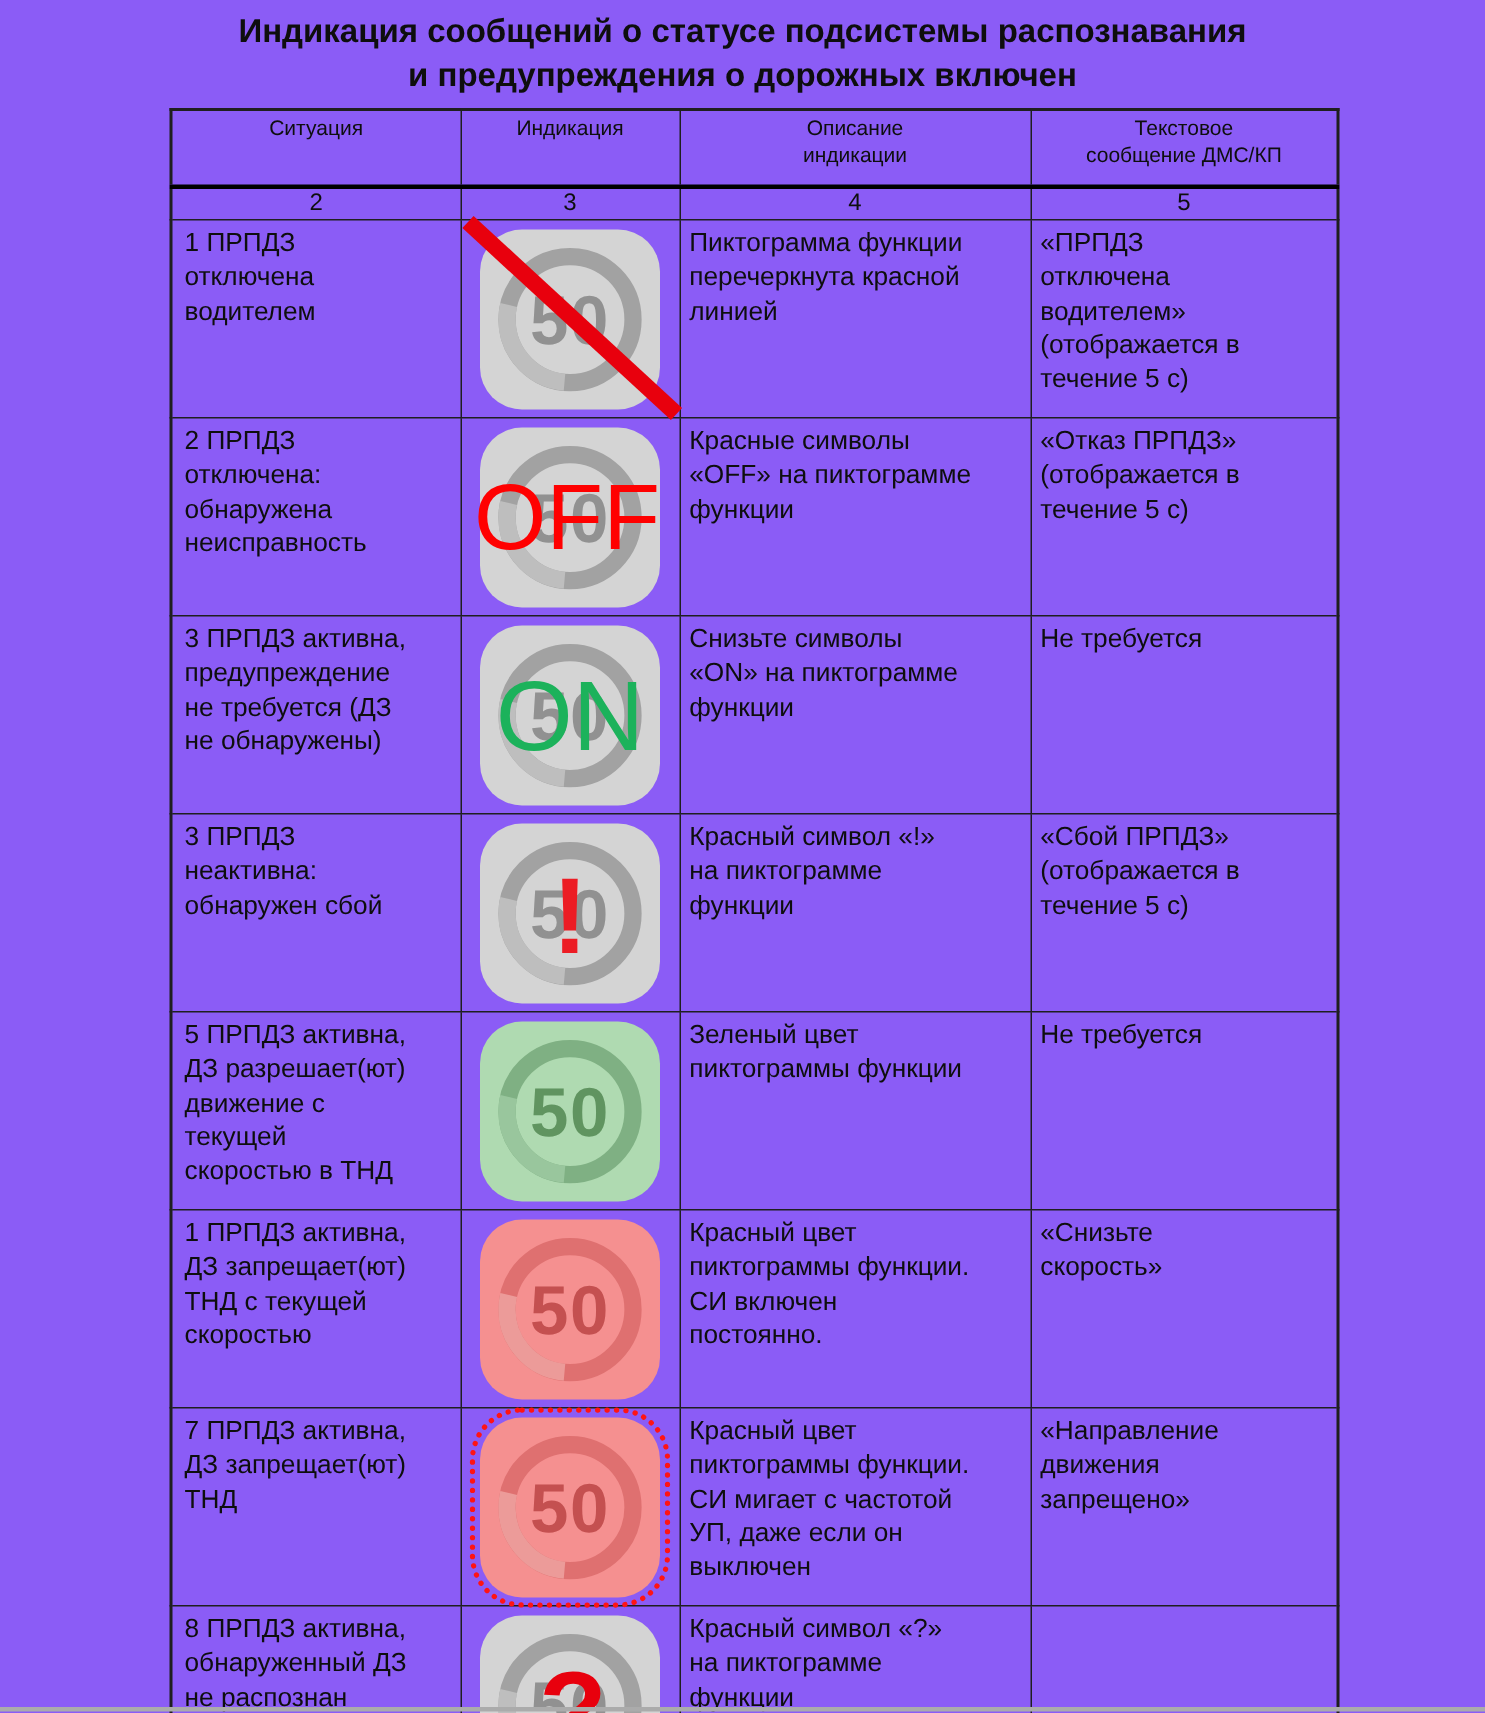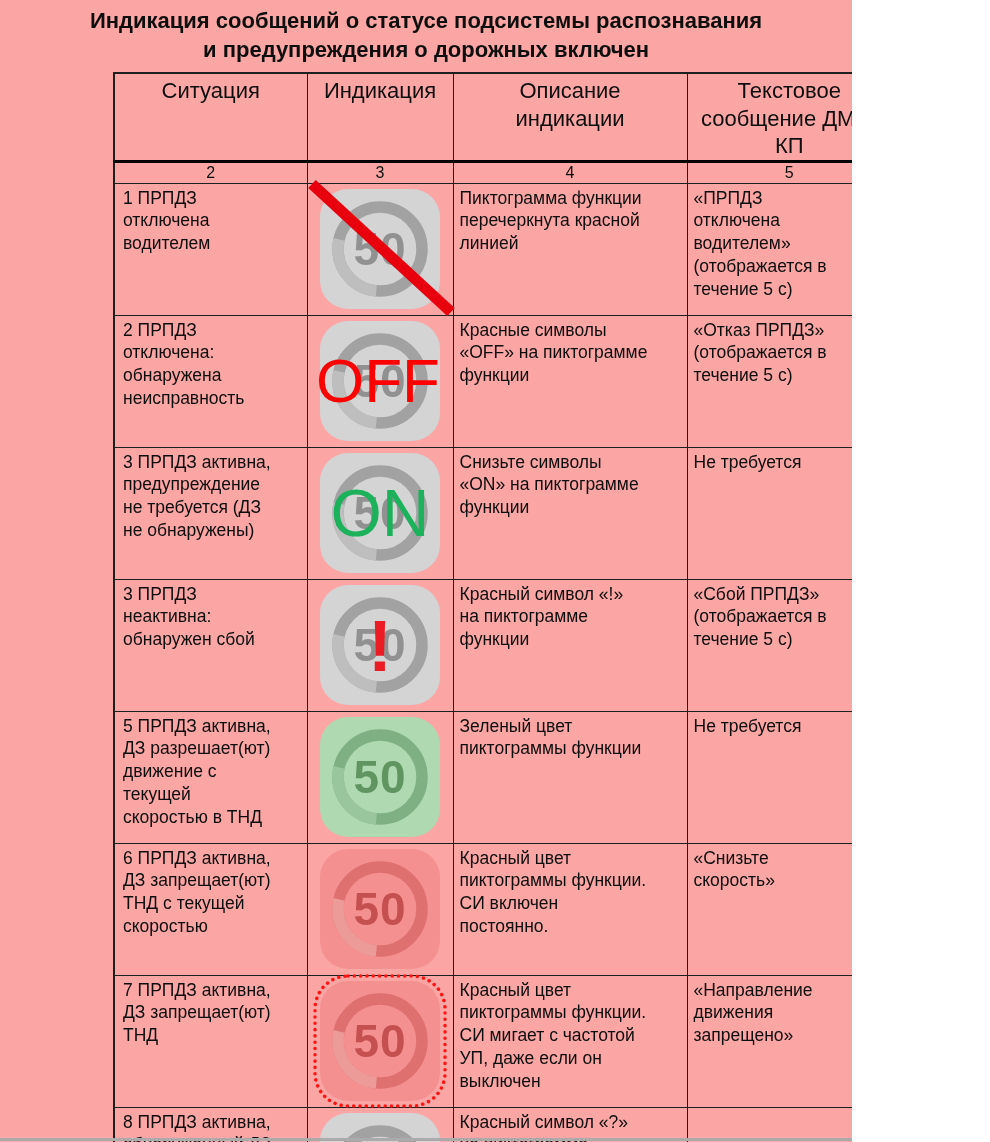--- a/index.html
+++ b/index.html
@@ -1,22 +1,22 @@
 <!DOCTYPE html>
 <html><head>
 <meta charset="utf-8">
 <style>
   html,body{margin:0;padding:0;background:#ffffff;}
-  .page{position:relative;width:852px;height:1142px;background:#fca5a5;overflow:hidden;
+  .page{position:relative;width:990px;height:1142px;background:#8b5cf6;overflow:hidden;
         font-family:"Liberation Sans",sans-serif;color:#0e0e0e;}
   .title{margin:0;padding-top:6px;text-align:center;font-size:22px;font-weight:bold;line-height:1.32;}
   table.status{border-collapse:collapse;table-layout:fixed;width:778px;margin:8px 0 0 113px;
         border:2px solid #1f1f1f;}
   th,td{border:1px solid #1f1f1f;white-space:pre-line;}
-  tr.head-row th{height:46px;font-size:22px;font-weight:400;text-align:center;vertical-align:top;
+  tr.head-row th{height:46px;font-size:14px;font-weight:400;text-align:center;vertical-align:top;
         padding:3px 2px 0 2px;line-height:1.25;border-bottom:3px solid #000;}
   tr.num-row td{height:20px;font-size:16px;text-align:center;vertical-align:top;padding:0;line-height:1.2;}
   tbody td{height:125px;vertical-align:top;font-size:17.5px;line-height:1.3;padding:3px 6px;}
   td.c-situation{text-align:left;padding-left:8px;padding-right:4px;}
   td.c-icon{vertical-align:middle;text-align:center;padding:0;overflow:visible;}
   .icon-holder{width:120px;height:120px;margin:4px auto;}
   .icon-holder svg{display:block;}
   .page-rule{position:absolute;left:0;bottom:1px;width:100%;height:3px;background:#ababab;}
 </style>
 </head>
@@ -133,21 +133,21 @@
                 <rect x="0" y="0" width="120" height="120" rx="28" fill="#afdab1"></rect>
                 <circle cx="60" cy="60" r="42" fill="none" stroke="#7fb083" stroke-width="11.5"></circle>
                 <circle cx="60" cy="60" r="42" fill="none" stroke="#99c69d" stroke-width="11.5" stroke-dasharray="72 192" transform="rotate(95 60 60)"></circle>
                 <text x="60" y="76" text-anchor="middle" font-family="Liberation Sans, sans-serif" font-size="46" font-weight="bold" fill="#609460" letter-spacing="1">50</text>
               </svg></div></td>
     <td class="c-desc">Зеленый цвет
 пиктограммы функции</td>
     <td class="c-msg">Не требуется</td>
   </tr>
         <tr class="body-row">
-    <td class="c-situation">6 ПРПДЗ активна,
+    <td class="c-situation">1 ПРПДЗ активна,
 ДЗ запрещает(ют)
 ТНД с текущей
 скоростью</td>
     <td class="c-icon"><div class="icon-holder"><svg width="120" height="120" viewBox="0 0 120 120" style="overflow:visible">
                 <rect x="0" y="0" width="120" height="120" rx="28" fill="#f59090"></rect>
                 <circle cx="60" cy="60" r="42" fill="none" stroke="#df7070" stroke-width="11.5"></circle>
                 <circle cx="60" cy="60" r="42" fill="none" stroke="#ec9b99" stroke-width="11.5" stroke-dasharray="72 192" transform="rotate(95 60 60)"></circle>
                 <text x="60" y="76" text-anchor="middle" font-family="Liberation Sans, sans-serif" font-size="46" font-weight="bold" fill="#c45050" letter-spacing="1">50</text>
               </svg></div></td>
     <td class="c-desc">Красный цвет

